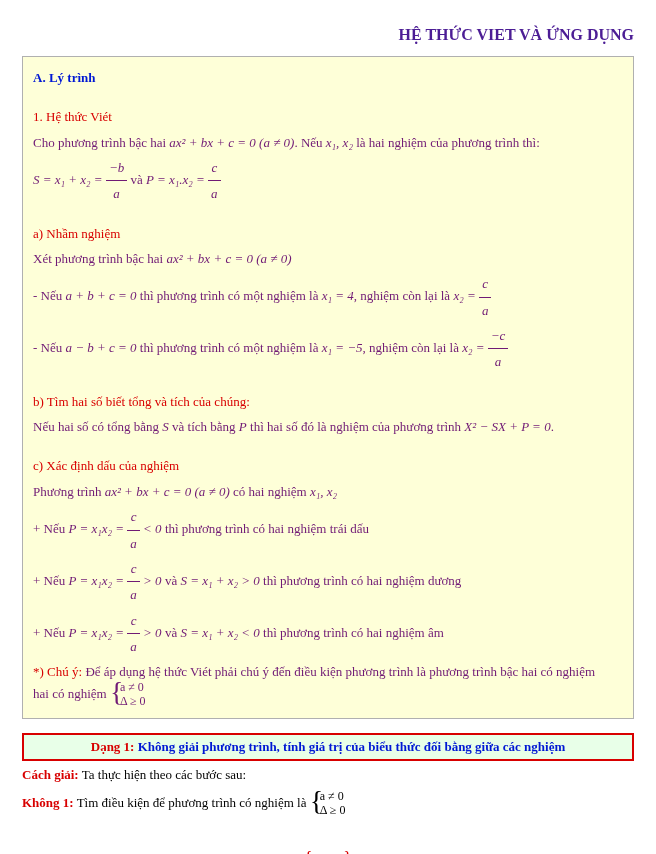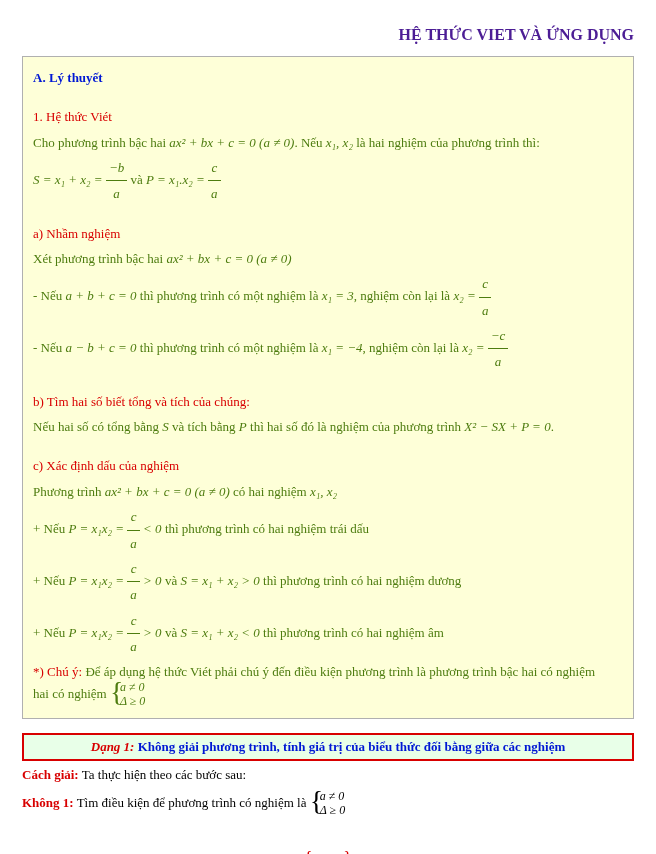--- a/index.html
+++ b/index.html
@@ -21,36 +21,35 @@
   }
   .theory-box {
     background: #feffd8;
     border: 1px solid #b0b0b0;
     padding: 8px 10px 10px;
     line-height: 1.95;
   }
   .hd-blue { color: #0018d4; font-weight: bold; }
   .hd-red  { color: #d80000; margin-top: 14px; }
   .hd-redb { color: #d80000; font-weight: bold; }
-  .txt-blue { color: #4d7c0f; }
+  .txt-blue { color: #701a75; }
   .math { font-style: italic; }
 
   .frac {
     display: inline-block;
     vertical-align: middle;
     text-align: center;
     font-style: italic;
   }
   .frac .num { display: block; padding: 0 3px; }
   .frac .den { display: block; border-top: 1px solid currentColor; padding: 0 3px; }
 
   .brace-sys {
     display: inline-block;
     vertical-align: middle;
-    font-style: italic;
     position: relative;
     padding-left: 10px;
   }
   .brace-sys::before {
     content: "{";
     position: absolute;
     left: 0;
     top: 50%;
     transform: translateY(-55%);
     font-size: 28px;
@@ -59,21 +58,21 @@
   .brace-sys .row { display: block; line-height: 1.15; font-size: 12px; }
 
   .dang-box {
     border: 2px solid #d80000;
     background: #e8ffe8;
     text-align: center;
     padding: 4px 4px;
     margin-top: 14px;
     font-size: 13px;
   }
-  .dang-box .lbl { color: #d80000; font-weight: bold; font-style: italic; }
+  .dang-box .lbl { color: #d80000; font-weight: bold; }
   .dang-box .body{ color: #0018d4; font-weight: bold; }
 
   .below { margin-top: 0; line-height: 2.1; }
 
   .pg-footer {
     margin-top: 32px;
     display: flex;
     align-items: center;
     justify-content: center;
     gap: 6px;
@@ -95,21 +94,21 @@
     padding: 0 6px;
   }
 </style>
 </head>
 <body>
 
 <div class="title">HỆ THỨC VIET VÀ ỨNG DỤNG</div>
 
 <div class="theory-box">
 
-  <div class="hd-blue">A. Lý thuyết</div>
+  <div class="hd-blue">A. Lý trình</div>
 
   <div class="hd-red">1. Hệ thức Viét</div>
 
   <div class="txt-blue">
     <span>Cho phương trình bậc hai </span><span class="math">ax² + bx + c = 0 (a ≠ 0)</span><span>. Nếu </span><span class="math">x₁, x₂</span><span> là hai nghiệm của phương trình thì:</span>
   </div>
 
   <div class="txt-blue">
     <span class="math">S = x₁ + x₂ = </span><span class="frac"><span class="num">−b</span><span class="den">a</span></span>
     <span> và </span>
@@ -117,25 +116,25 @@
   </div>
 
 
   <div class="hd-red">a) Nhầm nghiệm</div>
 
   <div class="txt-blue">
     <span>Xét phương trình bậc hai </span><span class="math">ax² + bx + c = 0   (a ≠ 0)</span>
   </div>
 
   <div class="txt-blue">
-    <span>- Nếu </span><span class="math">a + b + c = 0</span><span> thì phương trình có một nghiệm là </span><span class="math">x₁ = 3</span><span>, nghiệm còn lại là </span><span class="math">x₂ = </span><span class="frac"><span class="num">c</span><span class="den">a</span></span>
+    <span>- Nếu </span><span class="math">a + b + c = 0</span><span> thì phương trình có một nghiệm là </span><span class="math">x₁ = 4</span><span>, nghiệm còn lại là </span><span class="math">x₂ = </span><span class="frac"><span class="num">c</span><span class="den">a</span></span>
   </div>
 
   <div class="txt-blue">
-    <span>- Nếu </span><span class="math">a − b + c = 0</span><span> thì phương trình có một nghiệm là </span><span class="math">x₁ = −4</span><span>, nghiệm còn lại là </span><span class="math">x₂ = </span><span class="frac"><span class="num">−c</span><span class="den">a</span></span>
+    <span>- Nếu </span><span class="math">a − b + c = 0</span><span> thì phương trình có một nghiệm là </span><span class="math">x₁ = −5</span><span>, nghiệm còn lại là </span><span class="math">x₂ = </span><span class="frac"><span class="num">−c</span><span class="den">a</span></span>
   </div>
 
   <div class="hd-red">b) Tìm hai số biết tổng và tích của chúng:</div>
 
   <div class="txt-blue" style="text-align: justify;">
     <span>Nếu hai số có tổng bằng </span><span class="math">S</span><span> và tích bằng </span><span class="math">P</span><span> thì hai số đó là nghiệm của phương trình </span><span class="math">X² − SX + P = 0</span><span>.</span>
   </div>
 
   <div class="hd-red">c) Xác định dấu của nghiệm</div>
 

